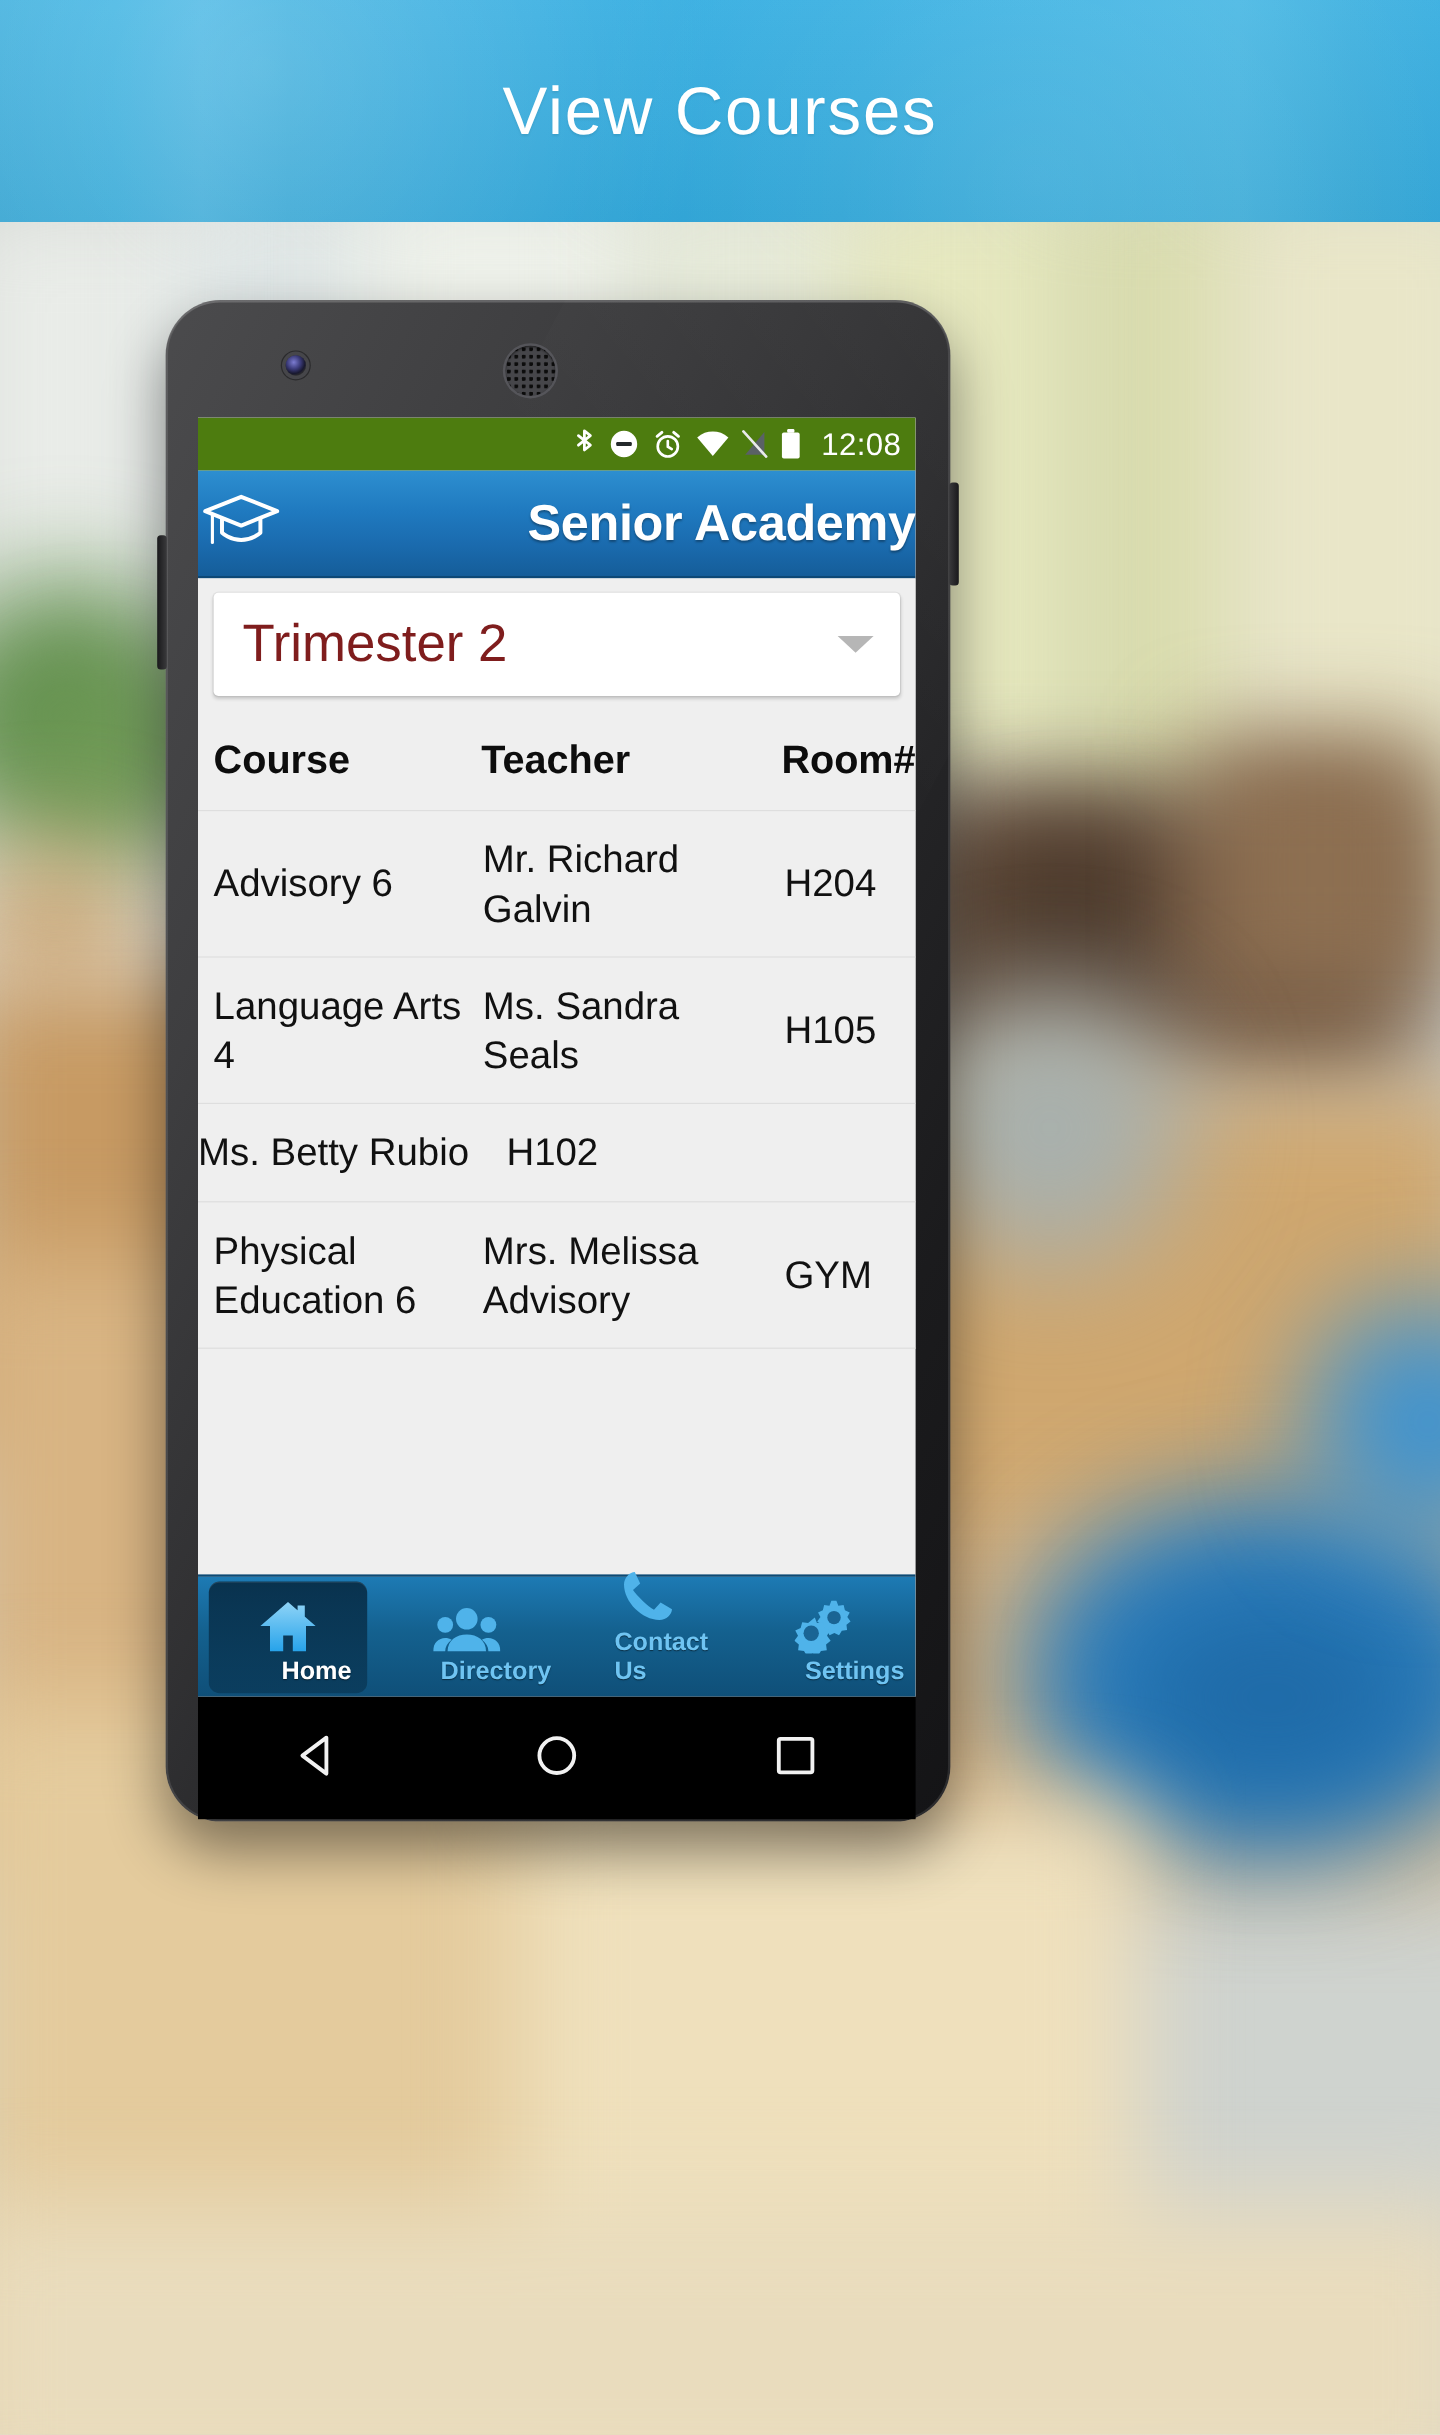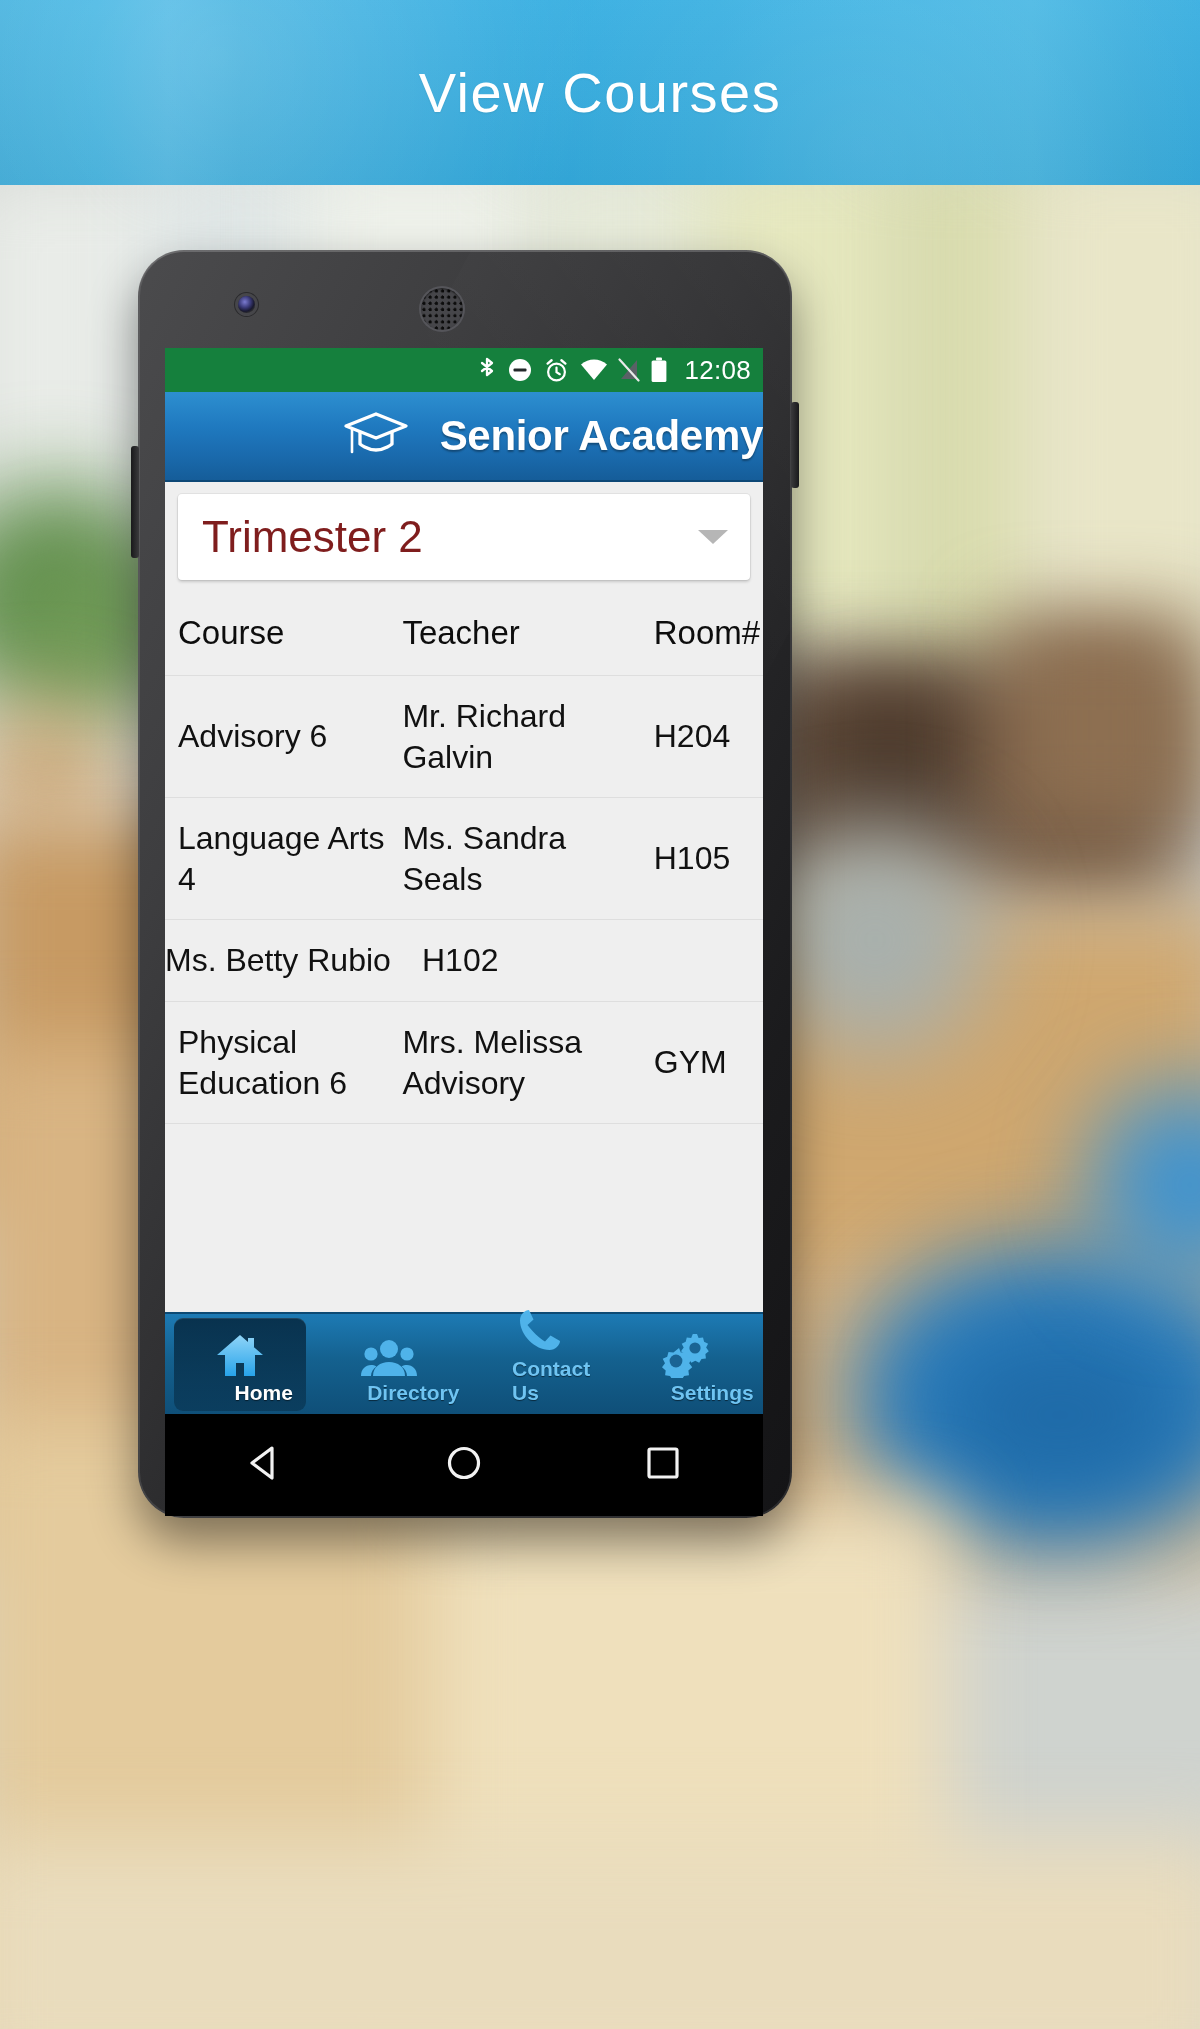--- a/index.html
+++ b/index.html
@@ -96,33 +96,33 @@
   }
 
   
   #screen{
     position:absolute; left:27px; top:98px; width:598px; height:1066px;
     background:#efefef; overflow:hidden;
   }
 
   
   #statusbar{
-    height:44px; background:#15803d; position:relative;
+    height:44px; background:#4d7c0f; position:relative;
     display:flex; align-items:center; justify-content:flex-end;
     padding-right:12px; gap:10px;
   }
   .sb-ico{ display:flex; align-items:center; }
   #sb-time{ color:#fff; font-size:26px; letter-spacing:.3px; margin-left:6px; }
 
   
   #appbar{
     height:90px;
     background:linear-gradient(180deg,#2d8fd0 0%, #1f79bf 40%, #1a6aad 72%, #155d99 100%);
     border-bottom:2px solid #0d4876;
-    display:flex; align-items:center; justify-content:flex-end; gap:28px;
+    display:flex; align-items:center; justify-content:space-between; gap:28px;
   }
   #appbar-title{
     color:#fff; font-size:42px; font-weight:bold; letter-spacing:-.3px;
     text-shadow:0 2px 2px rgba(0,0,0,.33);
   }
 
   
   #spinner-wrap{ padding:12px 13px 10px 13px; background:#efefef; }
   #spinner{
     height:86px; background:#fff; border-radius:4px;
@@ -134,21 +134,21 @@
   #spinner-arrow{
     width:0;height:0;
     border-left:15px solid transparent; border-right:15px solid transparent;
     border-top:14px solid #b6b6b6;
   }
 
   
   #table{ background:#efefef; }
   .trow{ display:flex; align-items:center; }
   .thead{ height:86px; border-bottom:1px solid #dedede; }
-  .thead .cell{ font-size:33px; font-weight:normal; color:#0d0d0d; }
+  .thead .cell{ font-size:33px; font-weight:bold; color:#0d0d0d; }
   .tbody-row{ border-bottom:1px solid #dedede; }
   .cell{ font-size:32px; color:#111; line-height:1.26; }
   .c-course{ width:243px; padding-left:13px; }
   .c-teacher{ width:230px; }
   .c-room{ width:112px;margin-left:27px; }
   .h-room{ padding-left:0; }
 
   
   #tabbar{
     position:absolute; left:0; bottom:0; width:100%; height:102px;

